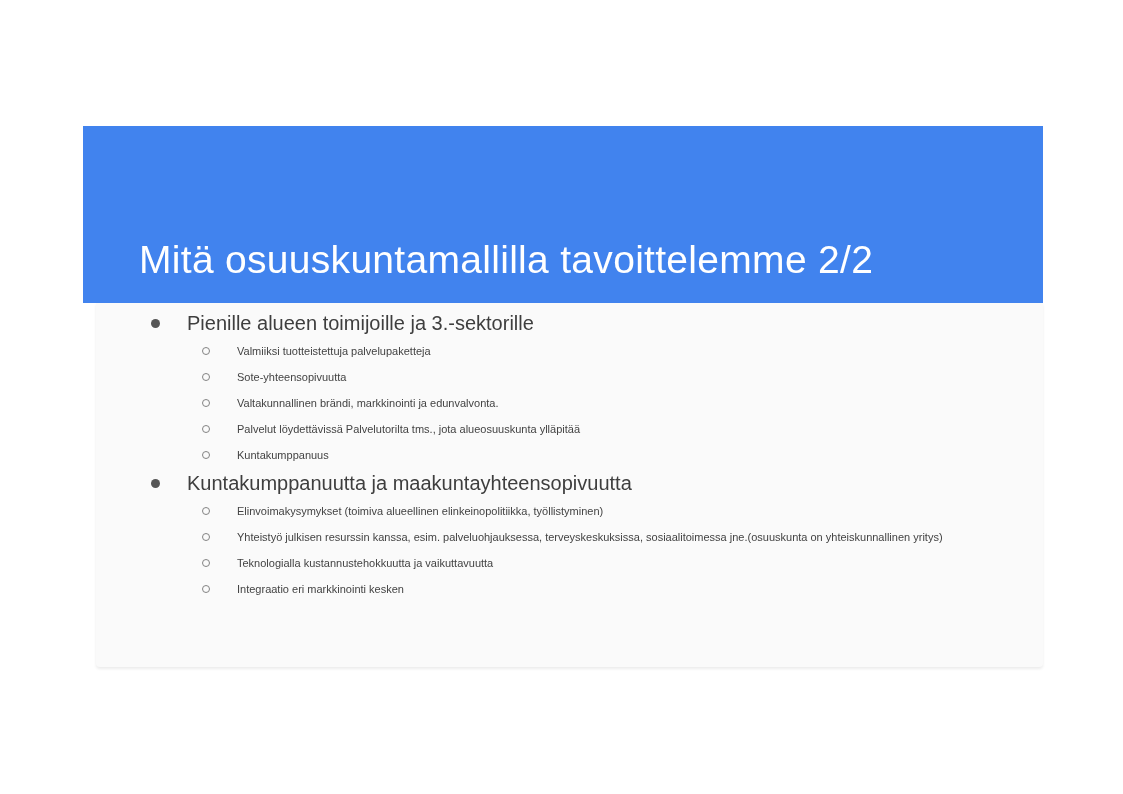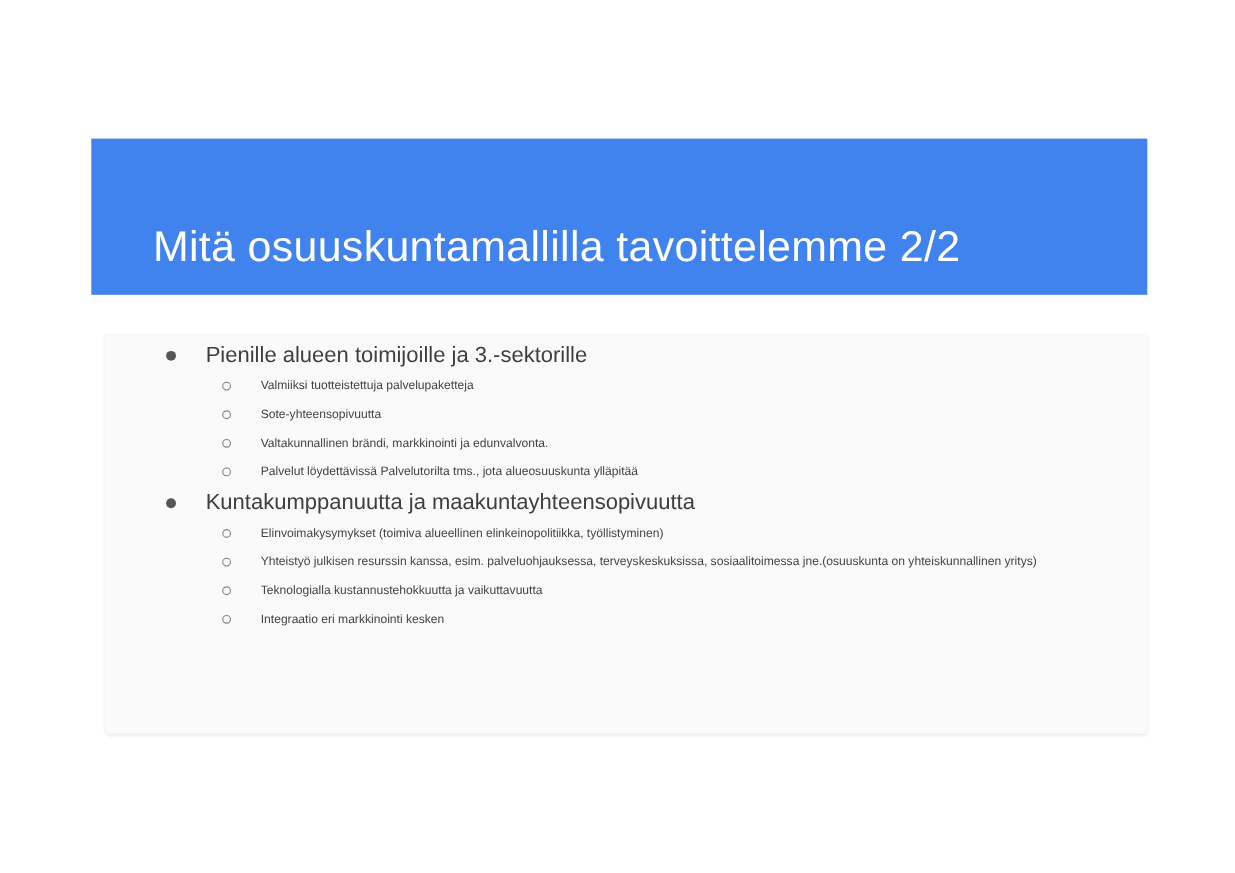--- a/index.html
+++ b/index.html
@@ -6,21 +6,21 @@
   body {
     width: 1123px; height: 794px;
     background: #ffffff;
     position: relative;
     font-family: "Liberation Sans", sans-serif;
     overflow: hidden;
   }
   .slide-header {
     position: absolute;
     left: 83px; top: 126px;
-    width: 960px; height: 142px;
+    width: 960px; height: 177px;
     background: #4183ee;
   }
   .slide-title {
     position: absolute;
     left: 56px; bottom: 20px;
     font-size: 39px;
     line-height: 46px;
     color: #ffffff;
     letter-spacing: 0.3px;
     white-space: nowrap;
@@ -91,20 +91,24 @@
   <div class="l2-row">
     <span class="l2-circle"></span>
     <span class="l2-label">Valtakunnallinen brändi, markkinointi ja edunvalvonta.</span>
   </div>
 
   <div class="l2-row">
     <span class="l2-circle"></span>
     <span class="l2-label">Palvelut löydettävissä Palvelutorilta tms., jota alueosuuskunta ylläpitää</span>
   </div>
 
+  <div class="l2-row">
+    <span class="l2-circle"></span>
+    <span class="l2-label">Kuntakumppanuus</span>
+  </div>
 
   <div class="l1-row">
     <span class="l1-dot"></span>
     <span class="l1-label">Kuntakumppanuutta ja maakuntayhteensopivuutta</span>
   </div>
 
   <div class="l2-row">
     <span class="l2-circle"></span>
     <span class="l2-label">Elinvoimakysymykset (toimiva alueellinen elinkeinopolitiikka, työllistyminen)</span>
   </div>

